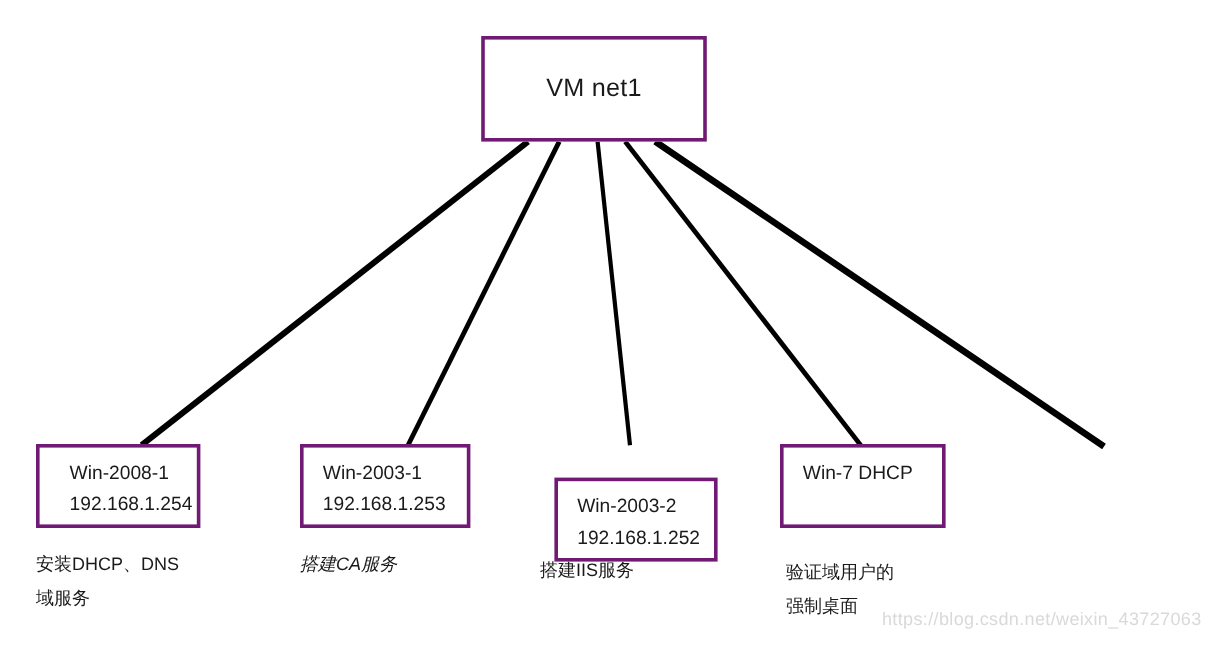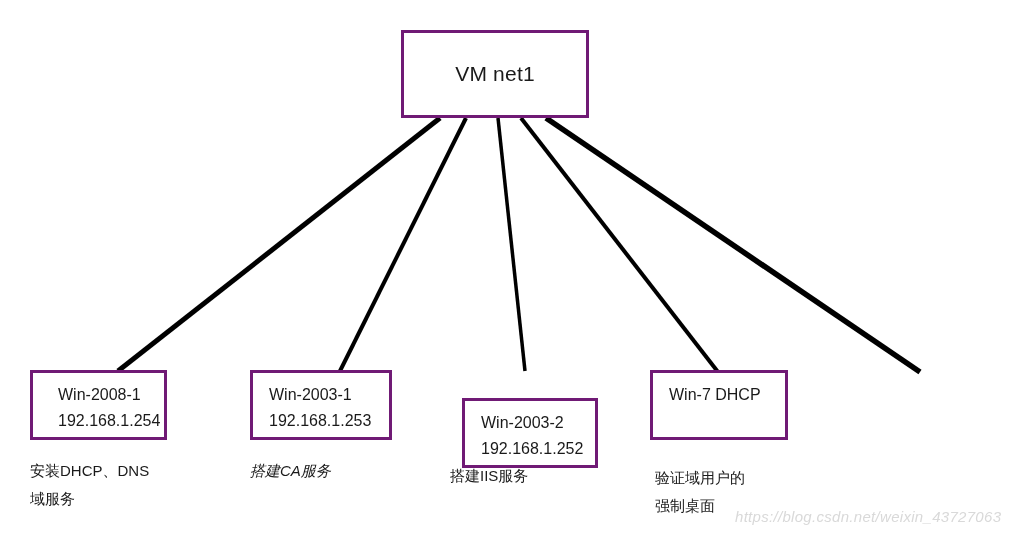--- a/index.html
+++ b/index.html
@@ -71,21 +71,20 @@
   }
   #watermark {
     position: absolute;
     left: 735px;
     top: 508px;
     font-size: 15px;
     color: #d9d9d9;
     letter-spacing: 0.3px;
     white-space: nowrap;
     z-index: 2;
-    font-style: italic;
   }
 </style>
 </head>
 <body>
 
 <div id="canvas">
 
   <svg id="edges" viewBox="0 0 1019 538" width="1019" height="538" xmlns="http://www.w3.org/2000/svg">
     <line x1="440" y1="118" x2="118" y2="371" stroke="#000000" stroke-width="5" stroke-linecap="butt"></line>
     <line x1="466" y1="118" x2="340" y2="371" stroke="#000000" stroke-width="4" stroke-linecap="butt"></line>

